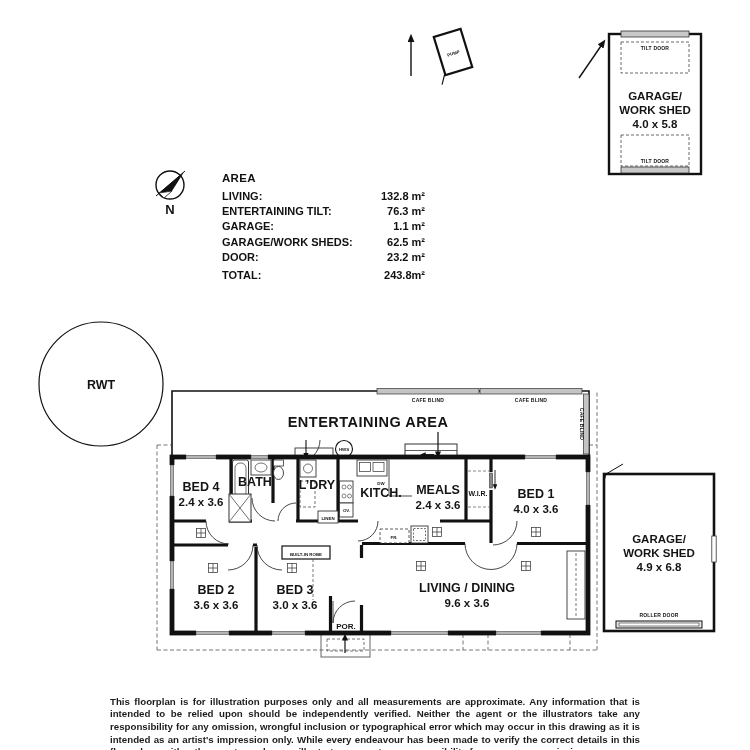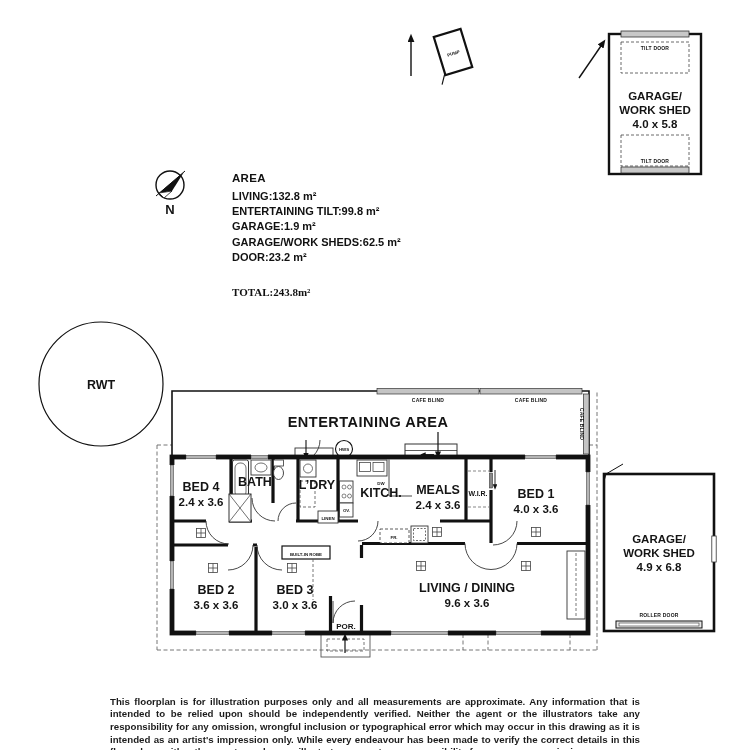--- a/index.html
+++ b/index.html
@@ -9,25 +9,25 @@
   svg text{fill:#141414;font-family:"Liberation Sans",sans-serif;}
   .rm{font-size:12.5px;font-weight:bold;}
   .dim{font-size:11.5px;font-weight:bold;}
   .big{font-size:14.5px;font-weight:bold;letter-spacing:.5px;}
   .shed{font-size:11.5px;font-weight:bold;}
   .tiny{font-size:5px;font-weight:bold;letter-spacing:.2px;}
   .tiny2{font-size:4.4px;font-weight:bold;}
   .small{font-size:8px;font-weight:bold;}
   .nlabel{font-size:13px;font-weight:bold;}
   
-  .legend{position:absolute;left:232px;top:172px;width:203px;}
+  .legend{position:absolute;left:222px;top:172px;width:203px;}
   .legend .title{font-size:11.5px;font-weight:bold;margin-bottom:5px;letter-spacing:.3px;}
-  .legend .row{display:flex;justify-content:flex-start;font-size:11px;font-weight:bold;
+  .legend .row{display:flex;justify-content:space-between;font-size:11px;font-weight:bold;
                line-height:15.2px;white-space:nowrap;}
-  .legend .total{margin-top:20px;font-family:Liberation Serif, serif;}
+  .legend .total{margin-top:3px;}
   
   .disclaimer{position:absolute;left:110px;top:686px;width:530px;font-size:9.7px;
               font-weight:600;line-height:1.3;text-align:justify;color:#1c1c1c;}
 </style>
 </head>
 <body>
 
 <div class="canvas">
 
 <svg width="750" height="750" viewBox="0 0 750 750">
@@ -309,25 +309,25 @@
 </svg>
 
 <div class="legend">
   <div class="title">AREA</div>
   <div class="row">
     <span>LIVING:</span>
     <span>132.8 m²</span>
   </div>
   <div class="row">
     <span>ENTERTAINING TILT:</span>
-    <span>99.8 m²</span>
+    <span>76.3 m²</span>
   </div>
   <div class="row">
     <span>GARAGE:</span>
-    <span>1.9 m²</span>
+    <span>1.1 m²</span>
   </div>
   <div class="row">
     <span>GARAGE/WORK SHEDS:</span>
     <span>62.5 m²</span>
   </div>
   <div class="row">
     <span>DOOR:</span>
     <span>23.2 m²</span>
   </div>
   <div class="row total">

